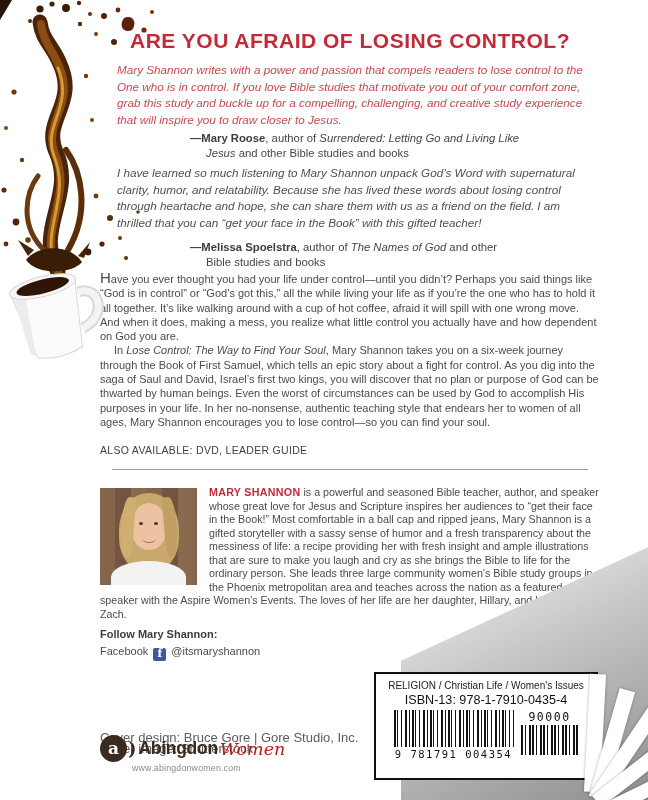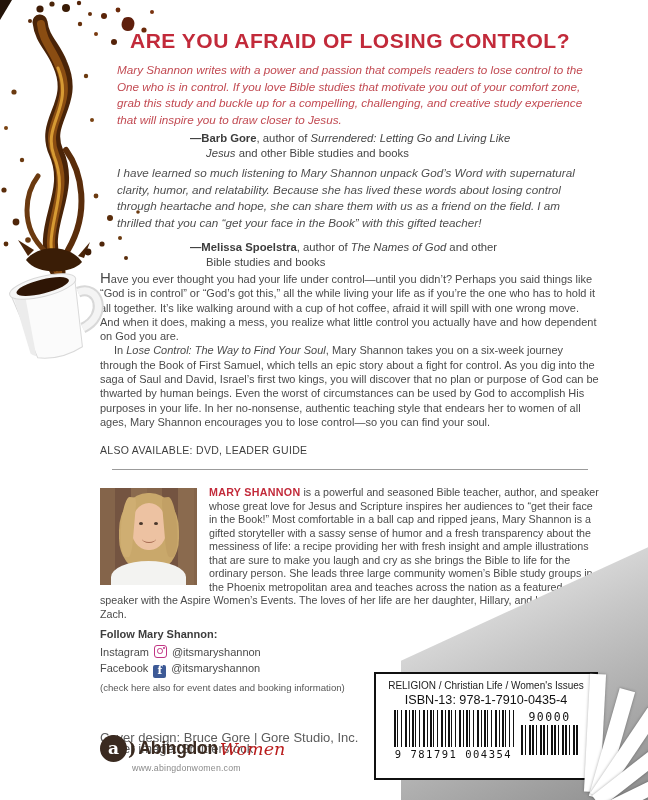--- a/index.html
+++ b/index.html
@@ -173,21 +173,21 @@
         <path d="M22 286 L34 286 L30 352 Q26 350 25 348 Z" fill="#ececec"></path>
         <ellipse cx="53" cy="286" rx="34" ry="10" fill="#f6f6f6" stroke="#d8d8d8"></ellipse>
         <ellipse cx="53" cy="286" rx="27" ry="7" fill="#2e1505"></ellipse>
       </g>
     </svg>
   </div>
 
   <div class="headline">ARE YOU AFRAID OF LOSING CONTROL?</div>
 
   <div class="quote quote1">Mary Shannon writes with a power and passion that compels readers to lose control to the One who is in control. If you love Bible studies that motivate you out of your comfort zone, grab this study and buckle up for a compelling, challenging, and creative study experience that will inspire you to draw closer to Jesus.</div>
-  <div class="attr attr1"><span class="nm">—Barb Gore</span><span>, author of </span><span class="wk">Surrendered: Letting Go and Living Like Jesus</span><span> and other Bible studies and books</span></div>
+  <div class="attr attr1"><span class="nm">—Mary Roose</span><span>, author of </span><span class="wk">Surrendered: Letting Go and Living Like Jesus</span><span> and other Bible studies and books</span></div>
 
   <div class="quote quote2">I have learned so much listening to Mary Shannon unpack God’s Word with supernatural clarity, humor, and relatability. Because she has lived these words about losing control through heartache and hope, she can share them with us as a friend on the field. I am thrilled that you can “get your face in the Book” with this gifted teacher!</div>
   <div class="attr attr2"><span class="nm">—Melissa Spoelstra</span><span>, author of </span><span class="wk">The Names of God</span><span> and other Bible studies and books</span></div>
 
   <div class="body-copy">
     <p><span class="leadcap">H</span><span>ave you ever thought you had your life under control—until you didn’t? Perhaps you said things like “God is in control” or “God’s got this,” all the while living your life as if you’re the one who has to hold it all together. It’s like walking around with a cup of hot coffee, afraid it will spill with one wrong move. And when it does, making a mess, you realize what little control you actually have and how dependent on God you are.</span></p>
     <p><span>In </span><span class="bk-title">Lose Control: The Way to Find Your Soul</span><span>, Mary Shannon takes you on a six-week journey through the Book of First Samuel, which tells an epic story about a fight for control. As you dig into the saga of Saul and David, Israel’s first two kings, you will discover that no plan or purpose of God can be thwarted by human beings. Even the worst of circumstances can be used by God to accomplish His purposes in your life. In her no-nonsense, authentic teaching style that endears her to women of all ages, Mary Shannon encourages you to lose control—so you can find your soul.</span></p>
   </div>
 
   <div class="also">ALSO AVAILABLE: DVD, LEADER GUIDE</div>
@@ -202,23 +202,21 @@
       <div class="eye eyeL"></div>
       <div class="eye eyeR"></div>
       <div class="smile"></div>
       <div class="shirt"></div>
     </div>
     <span class="bio-name">MARY SHANNON</span><span> is a powerful and seasoned Bible teacher, author, and speaker whose great love for Jesus and Scripture inspires her audiences to “get their face in the Book!” Most comfortable in a ball cap and ripped jeans, Mary Shannon is a gifted storyteller with a sassy sense of humor and a fresh transparency about the messiness of life: a recipe providing her with fresh insight and ample illustrations that are sure to make you laugh and cry as she brings the Bible to life for the ordinary person. She leads three large community women’s Bible study groups in the Phoenix metropolitan area and teaches across the nation as a featured speaker with the Aspire Women’s Events. The loves of her life are her daughter, Hillary, and her late son, Zach.</span>
   </div>
 
   <div class="follow">
     <div class="fh">Follow Mary Shannon:</div>
-    <div class="row"><span>Instagram</span><span class="ig-icon"><i></i><b></b></span><span>@itsmaryshannon</span></div>
     <div class="row"><span>Facebook</span><span class="fb-icon">f</span><span>@itsmaryshannon</span></div>
-    <div class="web-note">(check here also for event dates and booking information)</div>
   </div>
 
   <div class="credits">
     <div>Cover design: Bruce Gore | Gore Studio, Inc.</div>
     <div>Cover image: Shutterstock</div>
   </div>
 
   <div class="pub">
     <div class="pub-row">
       <span class="logo-mark">a</span>

